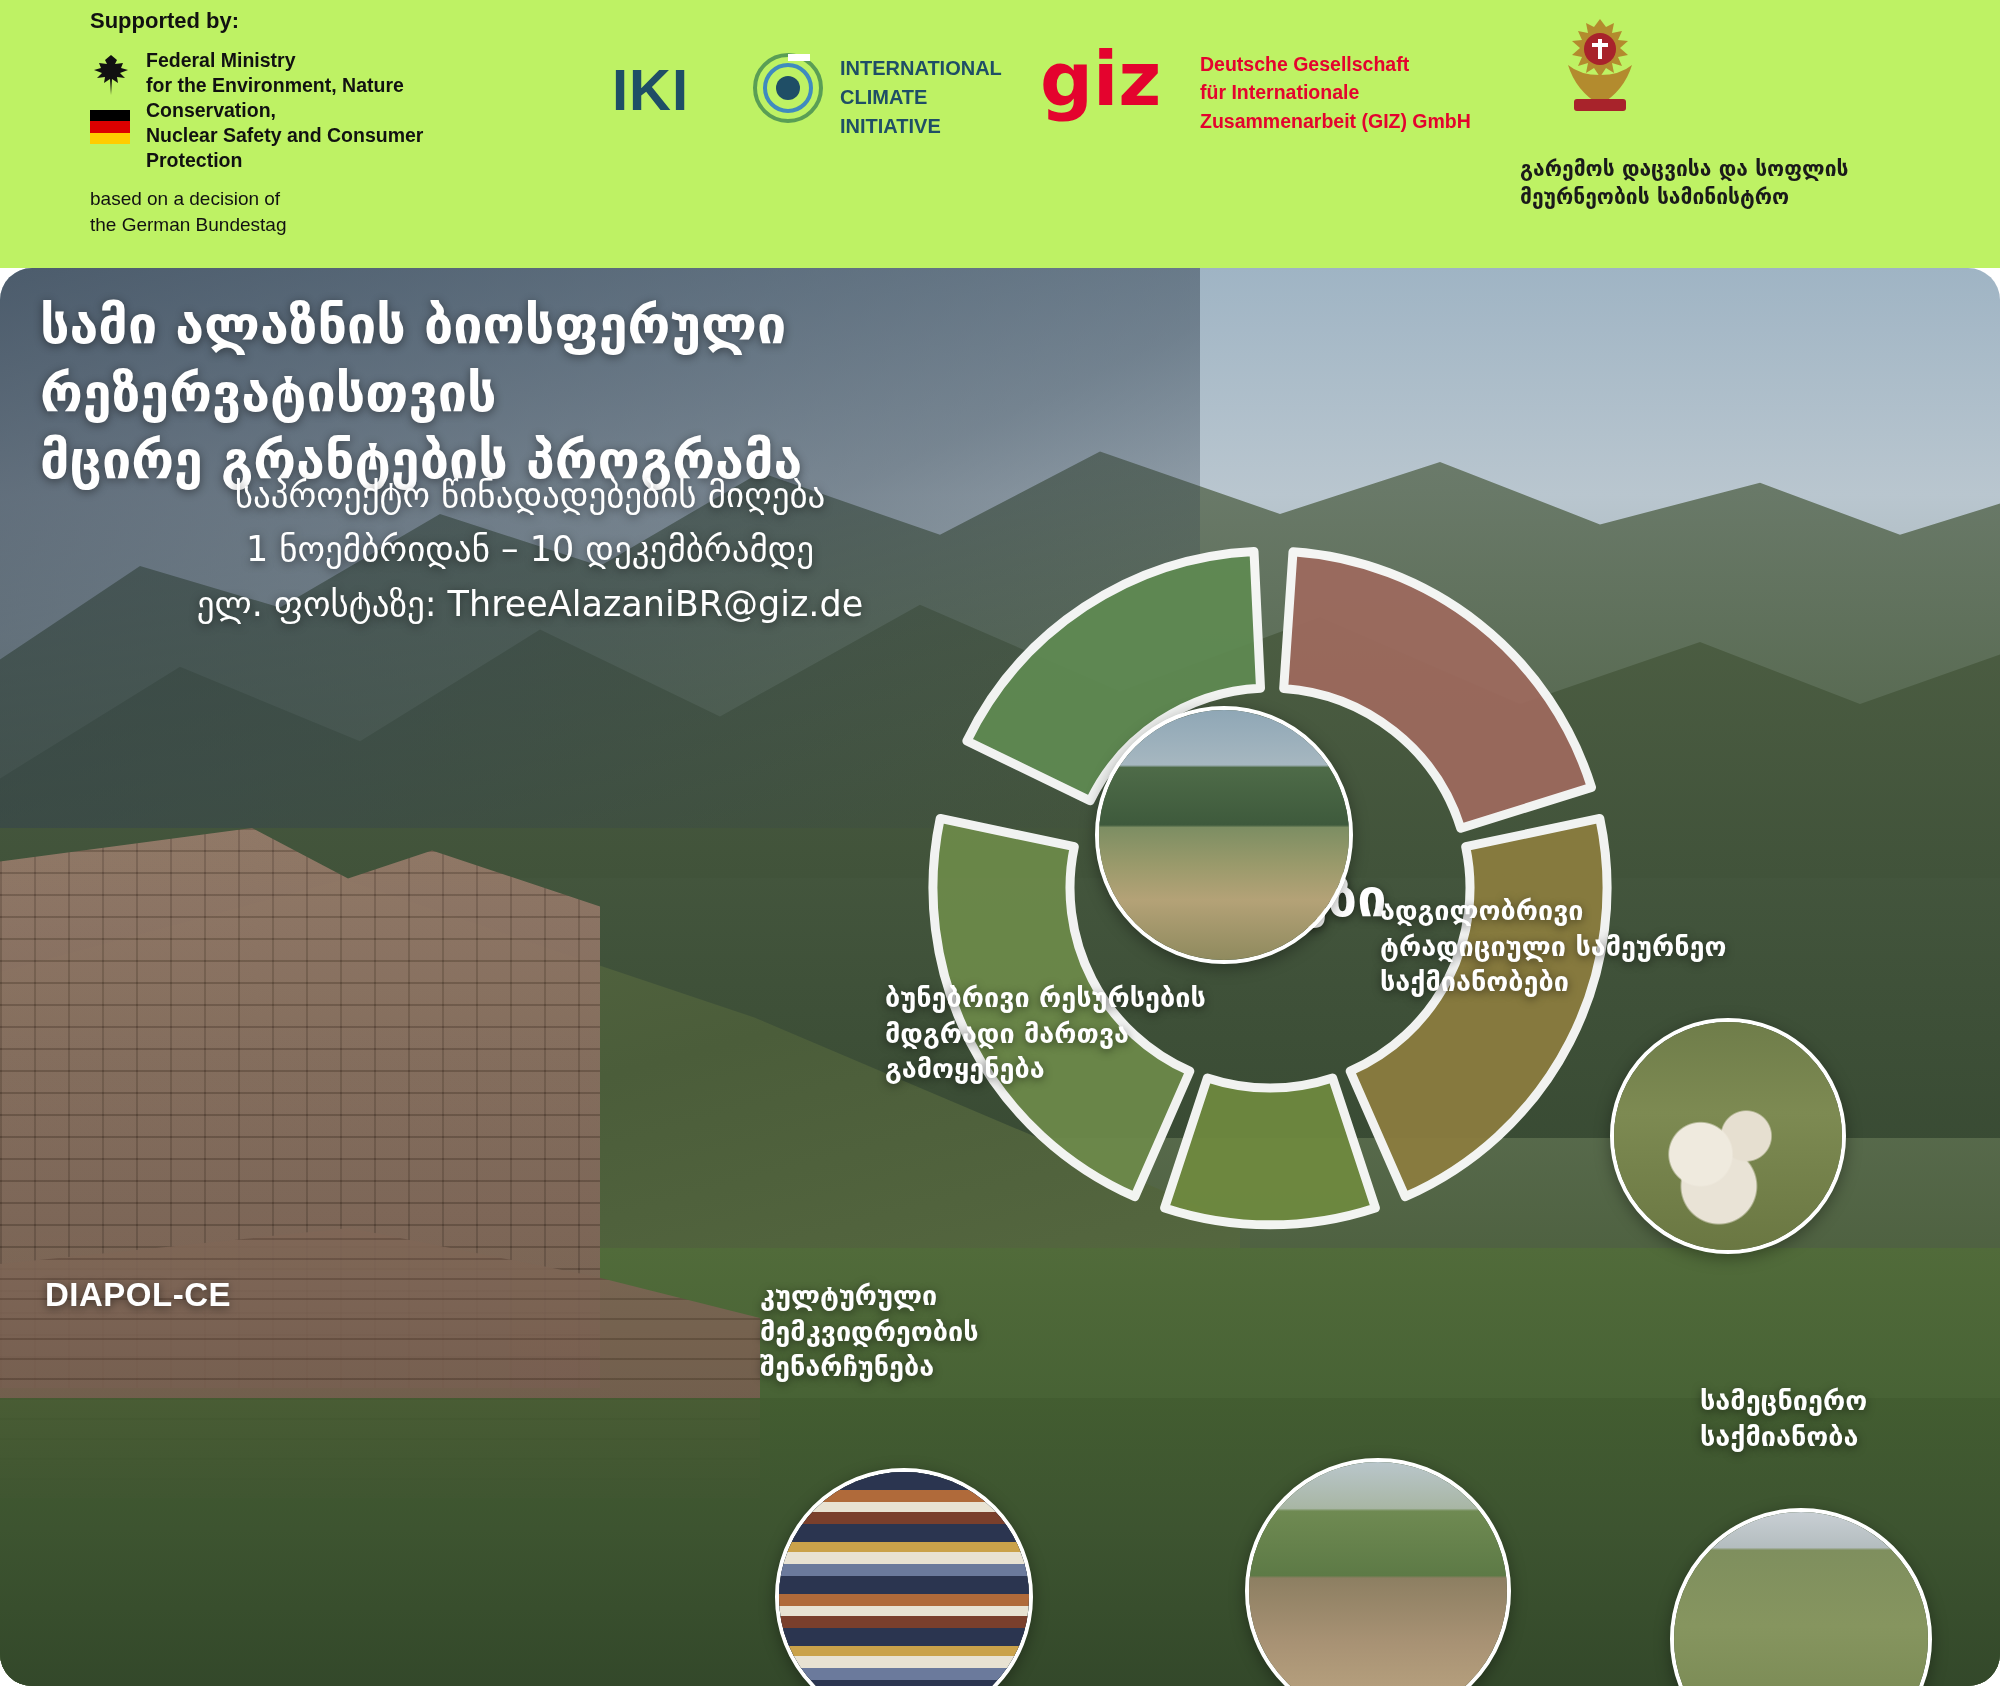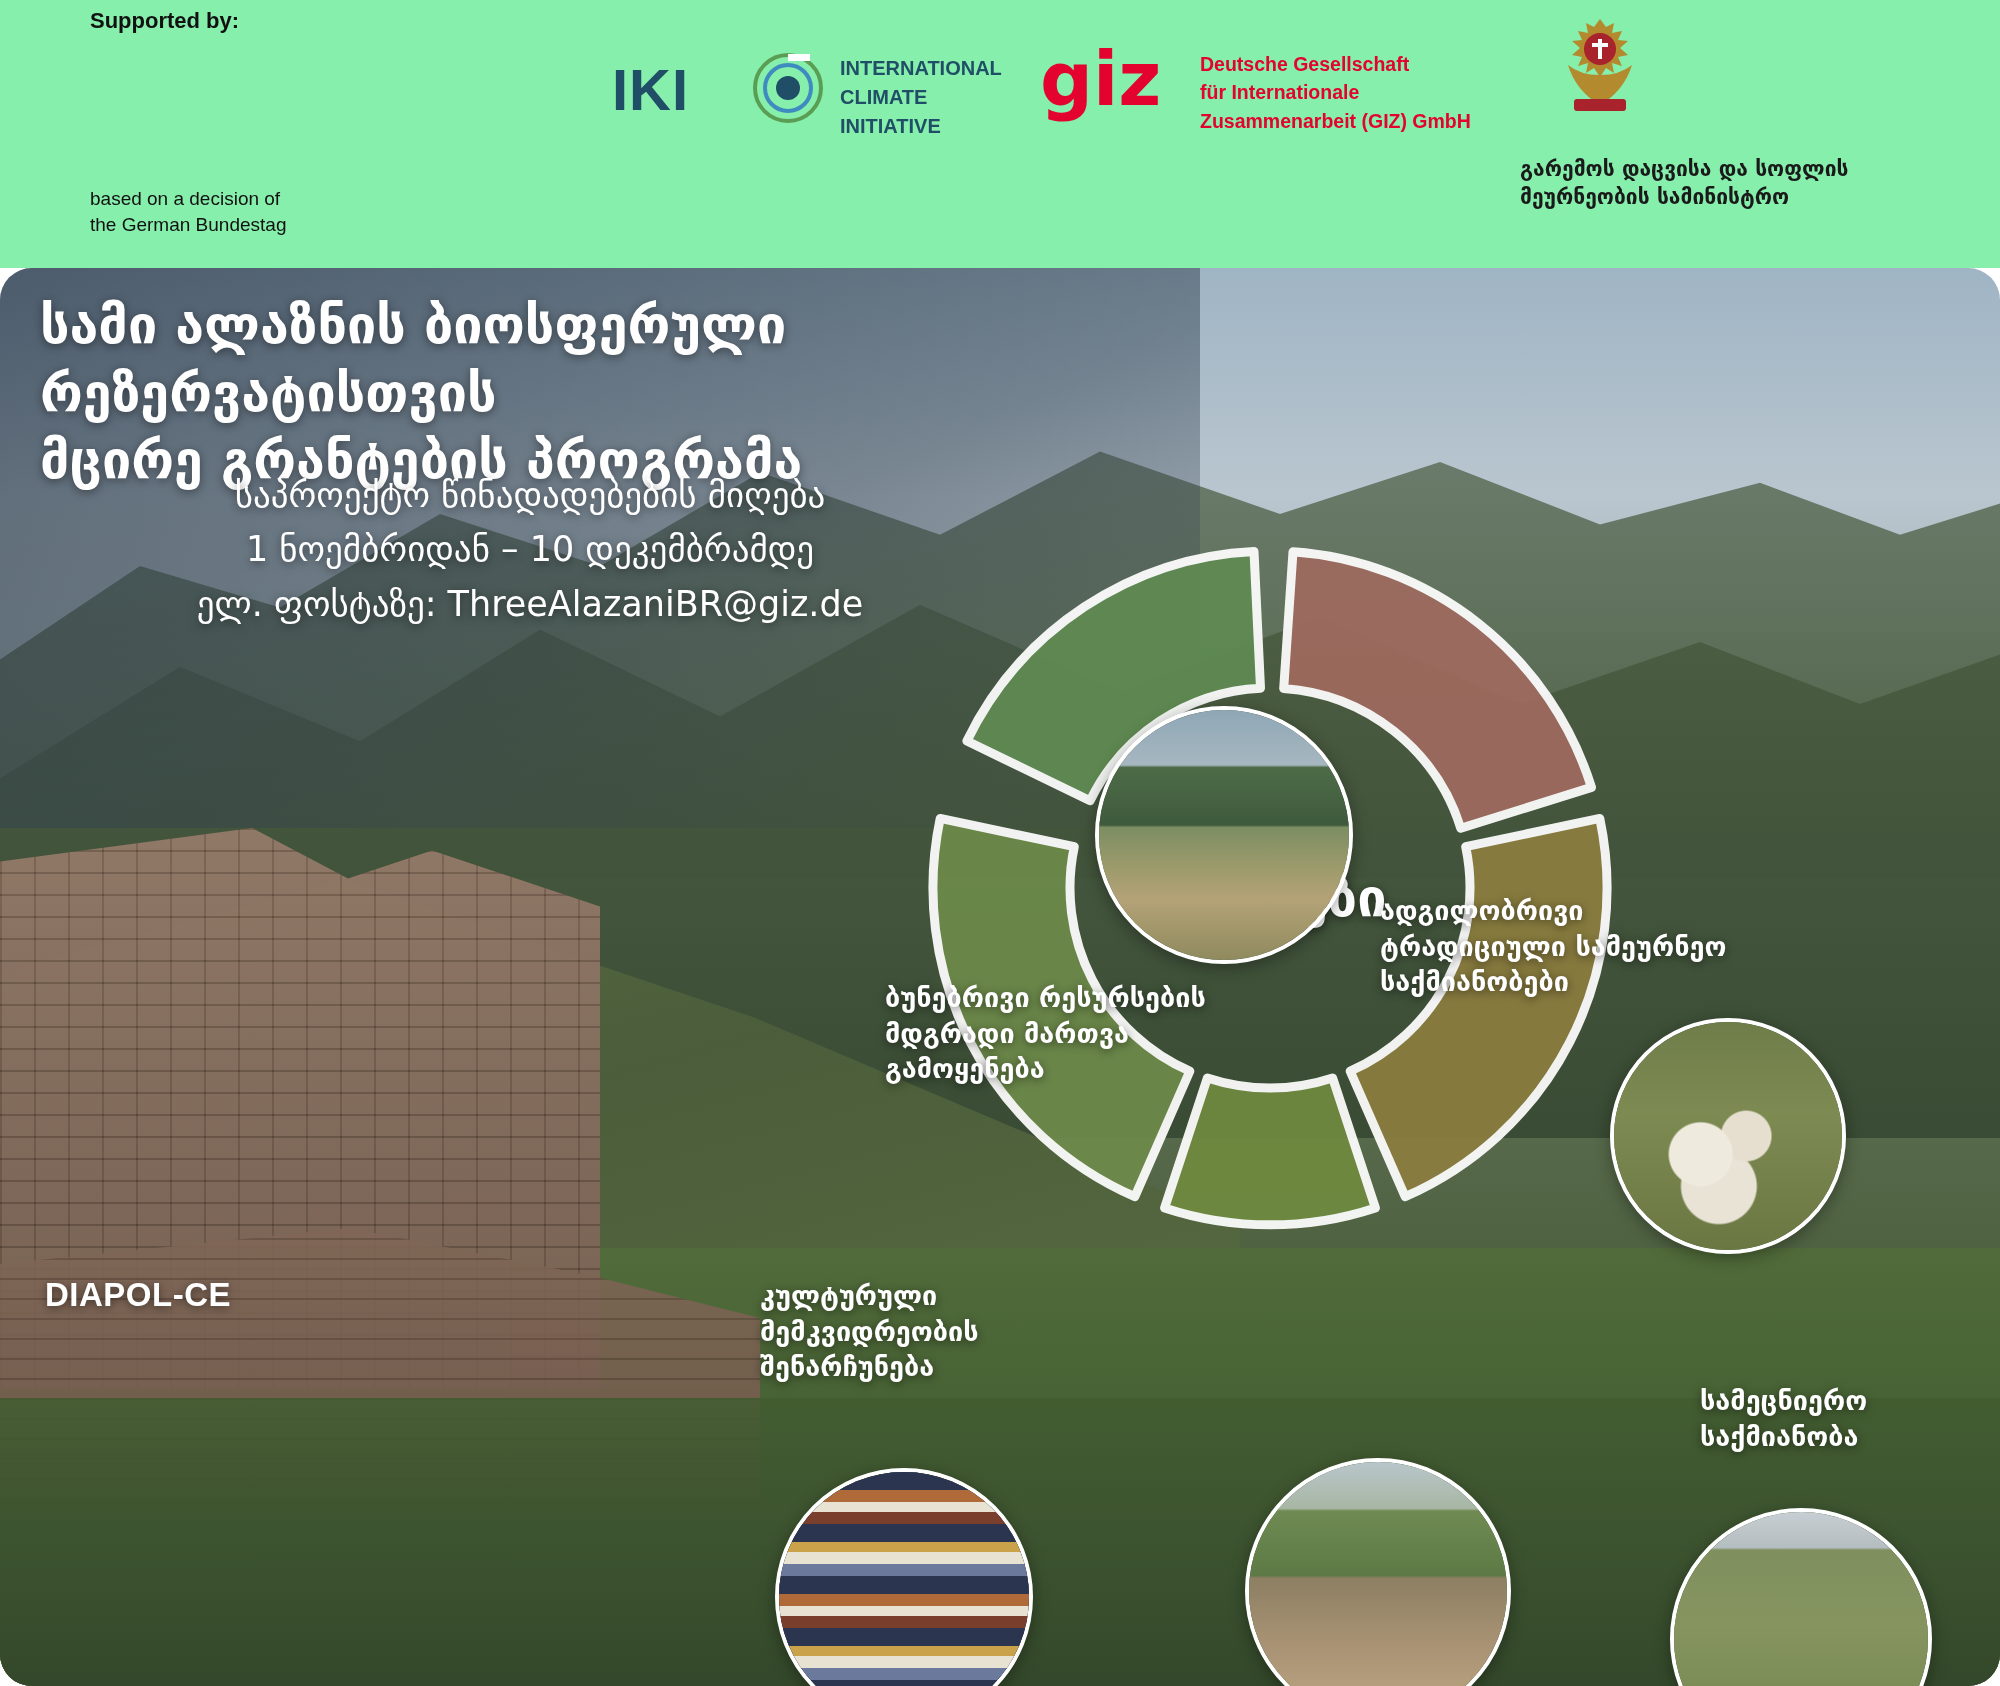--- a/index.html
+++ b/index.html
@@ -7,21 +7,21 @@
     width: 2000px; height: 1686px;
     font-family: "Liberation Sans", sans-serif;
     background: #ffffff;
     overflow: hidden;
   }
   #poster { position: relative; width: 2000px; height: 1686px; overflow: hidden; }
 
   
   #donor-bar {
     position: absolute; left: 0; top: 0; width: 2000px; height: 268px;
-    background: #86efac;
+    background: #bef264;
   }
   #supported-by {
     position: absolute; left: 90px; top: 8px;
     font-size: 22px; font-weight: bold; color: #111;
   }
   
   #bmu-logo { position: absolute; left: 90px; top: 48px; width: 430px; height: 110px; }
   #bmu-eagle {
     position: absolute; left: 0; top: 4px; width: 42px; height: 46px;
   }
@@ -233,20 +233,33 @@
 </style>
 </head>
 <body>
 
 <div id="poster">
 
   <div id="donor-bar">
 
     <div id="supported-by">Supported by:</div>
 
+    <div id="bmu-logo">
+      <div id="bmu-eagle">
+        <svg viewBox="0 0 42 46" xmlns="http://www.w3.org/2000/svg">
+          <path d="M21 3 L27 8 L25 12 L33 11 L31 16 L38 18 L30 21 L35 26 L27 25 L28 31 L22 27 L21 43 L20 27 L14 31 L15 25 L7 26 L12 21 L4 18 L11 16 L9 11 L17 12 L15 8 Z" fill="#111"></path>
+        </svg>
+      </div>
+      <div id="bmu-flag"></div>
+      <div id="bmu-text">
+        <div>Federal Ministry</div>
+        <div>for the Environment, Nature Conservation,</div>
+        <div>Nuclear Safety and Consumer Protection</div>
+      </div>
+    </div>
     <div id="bmu-sub">
       <div>based on a decision of</div>
       <div>the German Bundestag</div>
     </div>
 
     <div id="iki-logo">
       <div id="iki-word">IKI</div>
       <div id="iki-mark">
         <svg viewBox="0 0 72 72" xmlns="http://www.w3.org/2000/svg">
           <circle cx="36" cy="36" r="33" fill="none" stroke="#5a9e55" stroke-width="4"></circle>

